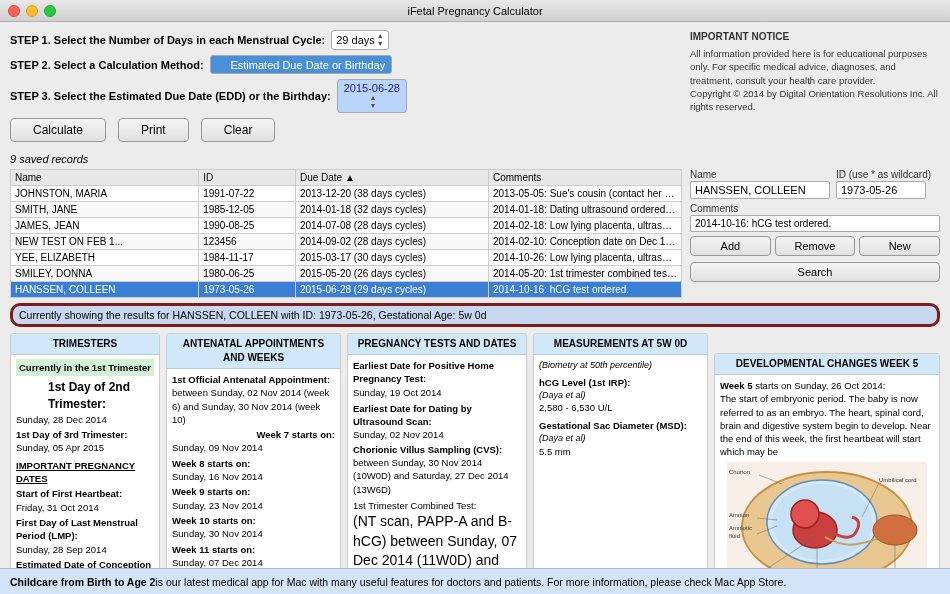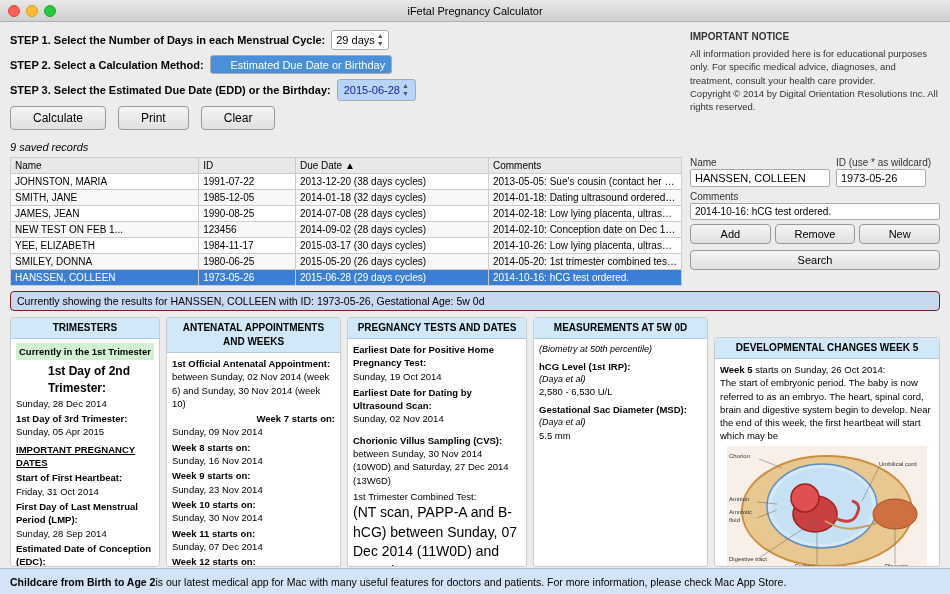--- a/index.html
+++ b/index.html
@@ -58,20 +58,21 @@
     }
     .step-value.blue-bg {
       background: #4a90d9;
       color: white;
       padding: 2px 6px;
     }
     .step-value.date-field {
       background: #b8d4f8;
       color: #1a1a8a;
       padding: 2px 6px;
+      flex-direction: column;
     }
     .stepper {
       display: flex;
       flex-direction: column;
       margin-left: 2px;
     }
     .stepper span {
       font-size: 7px;
       line-height: 8px;
       cursor: pointer;
@@ -176,25 +177,25 @@
       padding: 3px 10px;
       font-size: 11px;
       cursor: pointer;
       width: 100%;
       margin-top: 2px;
     }
 
     
     .status-bar {
       background: #c8d8f0;
-      border: 1px solid #7f1d1d;
+      border: 3px solid #7f1d1d;
       padding: 3px 6px;
       font-size: 10.5px;
       margin-bottom: 6px;
-      border-radius: 4px;
+      border-radius: 10px;
     }
 
     
     .info-panels {
       display: flex;
       gap: 6px;
       height: 250px;
     }
     .info-panel {
       background: white;
@@ -419,21 +420,21 @@
       <div style="font-size:9.5px;">Sunday, 07 Dec 2014</div>
       <div style="font-size:9.5px; font-weight:bold; margin-top:2px;">Week 12 starts on:</div>
     </div>
 
     <div class="info-panel panel-3">
       <div class="panel-title">PREGNANCY TESTS AND DATES</div>
       <div style="font-size:9.5px; font-weight:bold;">Earliest Date for Positive Home Pregnancy Test:</div>
       <div style="font-size:9.5px;">Sunday, 19 Oct 2014</div>
       <div style="font-size:9.5px; font-weight:bold; margin-top:3px;">Earliest Date for Dating by Ultrasound Scan:</div>
       <div style="font-size:9.5px;">Sunday, 02 Nov 2014</div>
-      <div style="font-size:9.5px; font-weight:bold; margin-top:8px;">Chorionic Villus Sampling (CVS):</div>
+      <div style="font-size:9.5px; font-weight:bold; margin-top:1px;">Chorionic Villus Sampling (CVS):</div>
       <div style="font-size:9.5px;">between Sunday, 30 Nov 2014 (10W0D) and Saturday, 27 Dec 2014 (13W6D)</div>
       <div style="font-size:9.5px; font-weight:normal; margin-top:3px;">1st Trimester Combined Test:</div>
       <div style="font-size:14px;">(NT scan, PAPP-A and B-hCG) between Sunday, 07 Dec 2014 (11W0D) and Saturday, 27 Dec 2014 (13W6D)</div>
       <div style="font-size:9.5px; font-weight:bold; margin-top:3px;">Multiplexed Maternal Plasma DNA Sequencing:</div>
 
     </div>
 
     <div class="info-panel panel-4">
       <div class="panel-title">MEASUREMENTS AT 5W 0D</div>
       <div style="font-size:9px; font-style:italic; margin-bottom:4px;">(Biometry at 50th percentile)</div>

